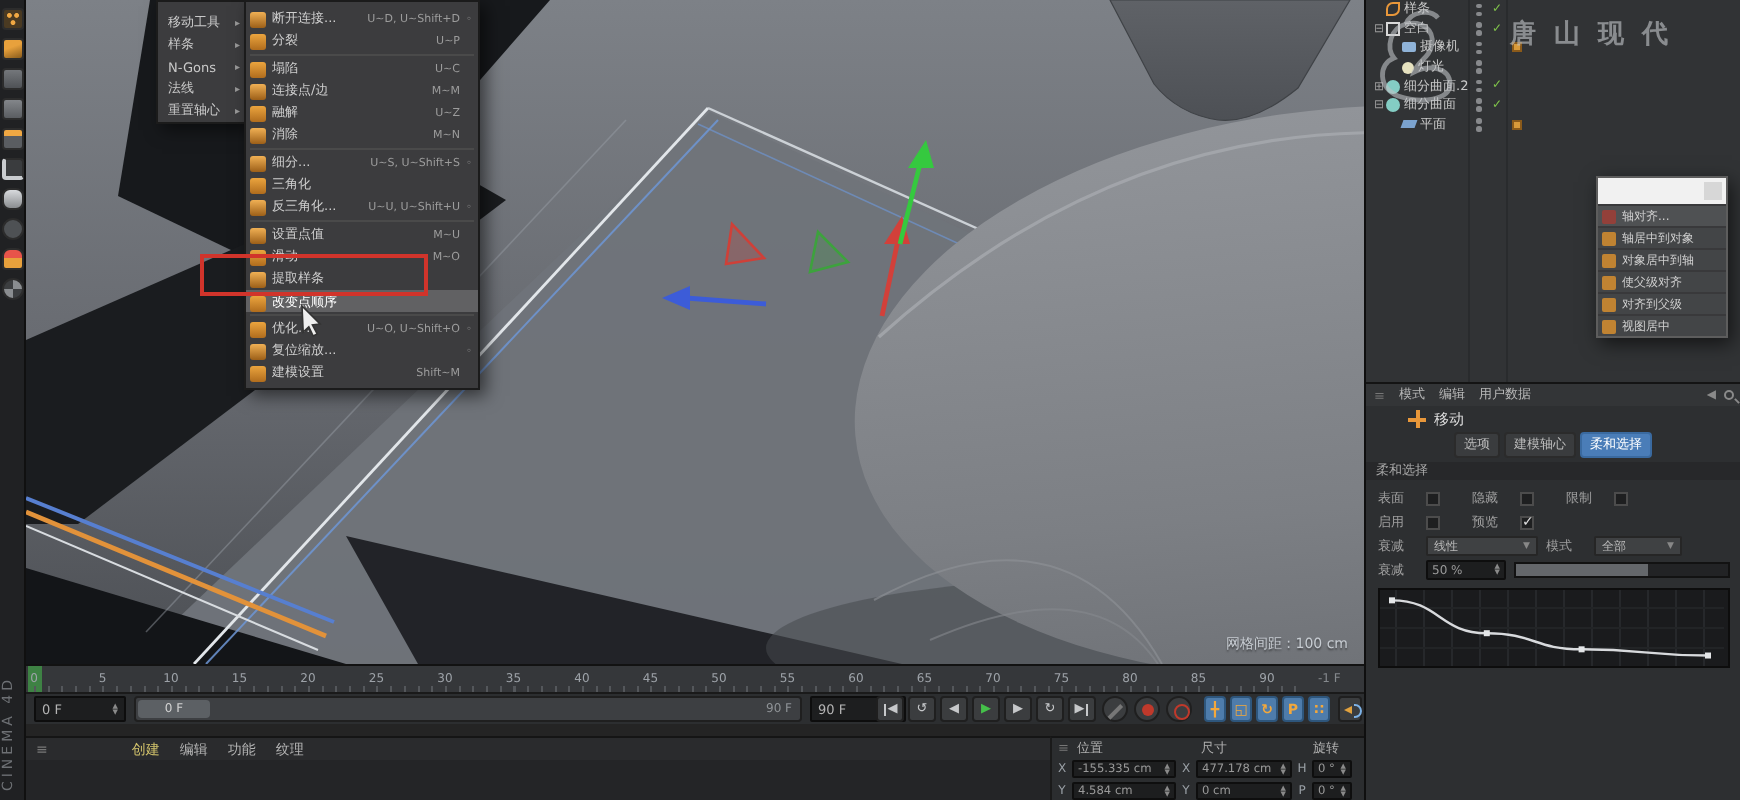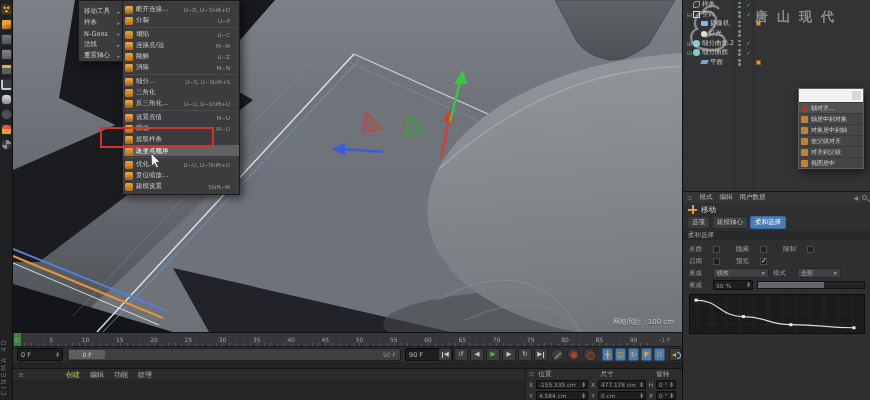--- a/index.html
+++ b/index.html
@@ -77,25 +77,25 @@
   .cmd-item .cic{width:7px;height:7px;margin-right:3px;flex:none;background:#c08332;border-radius:1px;}
   .cmd-item:first-of-type{background:#4f5153;}
   .cmd-item:first-of-type .cic{background:#93403a;}
 
   .am{position:absolute;left:0;top:191px;width:188px;height:209px;background:#2d2f31;border-top:1px solid #141414;}
   .am-menu{height:11px;display:flex;align-items:center;gap:7px;padding:0 4px;font-size:6.5px;color:#b8b8b8;background:#333537;}
   .am-menu .grip{color:#777;}
   .am-menu .right{margin-left:auto;color:#8a8a8a;font-size:6px;display:flex;gap:4px;align-items:center;}
   .mag{width:5px;height:5px;border:1px solid #8a8a8a;border-radius:50%;position:relative;}
   .mag::after{content:"";position:absolute;left:4px;top:4px;width:3px;height:1px;background:#8a8a8a;transform:rotate(45deg);}
-  .am-tool{height:13px;display:flex;align-items:center;gap:4px;padding:0 5px;font-size:7.5px;color:#ddd;}
+  .am-tool{height:13px;display:flex;align-items:center;gap:4px;padding:0 5px;font-size:7.5px;color:#ddd;margin-left:16px;}
   .plus{position:relative;width:9px;height:9px;}
   .plus::before{content:"";position:absolute;left:3.5px;top:0;width:2px;height:9px;background:#e8973a;}
   .plus::after{content:"";position:absolute;top:3.5px;left:0;width:9px;height:2px;background:#e8973a;}
-  .am-tabs{display:flex;gap:2px;padding:0 4px;height:13px;align-items:center;}
+  .am-tabs{display:flex;gap:2px;padding:0 4px;height:13px;align-items:center;margin-left:40px;}
   .tab{font-size:6.5px;color:#bbb;padding:1px 4px;border-radius:2px;background:#3a3c3e;border:1px solid #2b2b2b;white-space:nowrap;}
   .tab.active{background:#4a7db8;color:#fff;border-color:#3a6aa0;}
   .am-section{height:9px;background:#27282a;color:#a8a8a8;font-size:6.5px;padding:0 5px;display:flex;align-items:center;margin-top:2px;}
   .am-body{padding:3px 6px 0 6px;font-size:6.5px;color:#9f9f9f;}
   .prow{display:flex;align-items:center;height:12px;gap:4px;}
   .cb{width:7px;height:7px;background:#1e1f20;border:1px solid #4c4c4c;position:relative;flex:none;}
   .cb.on::after{content:"✓";color:#dedede;font-size:7px;position:absolute;top:-2px;left:0;}
   .plab{width:20px;flex:none;white-space:nowrap;}
   .dd{background:#3f4143;border:1px solid #262626;height:10px;display:flex;align-items:center;justify-content:space-between;
       padding:0 3px;color:#bbb;border-radius:1px;font-size:6px;}

